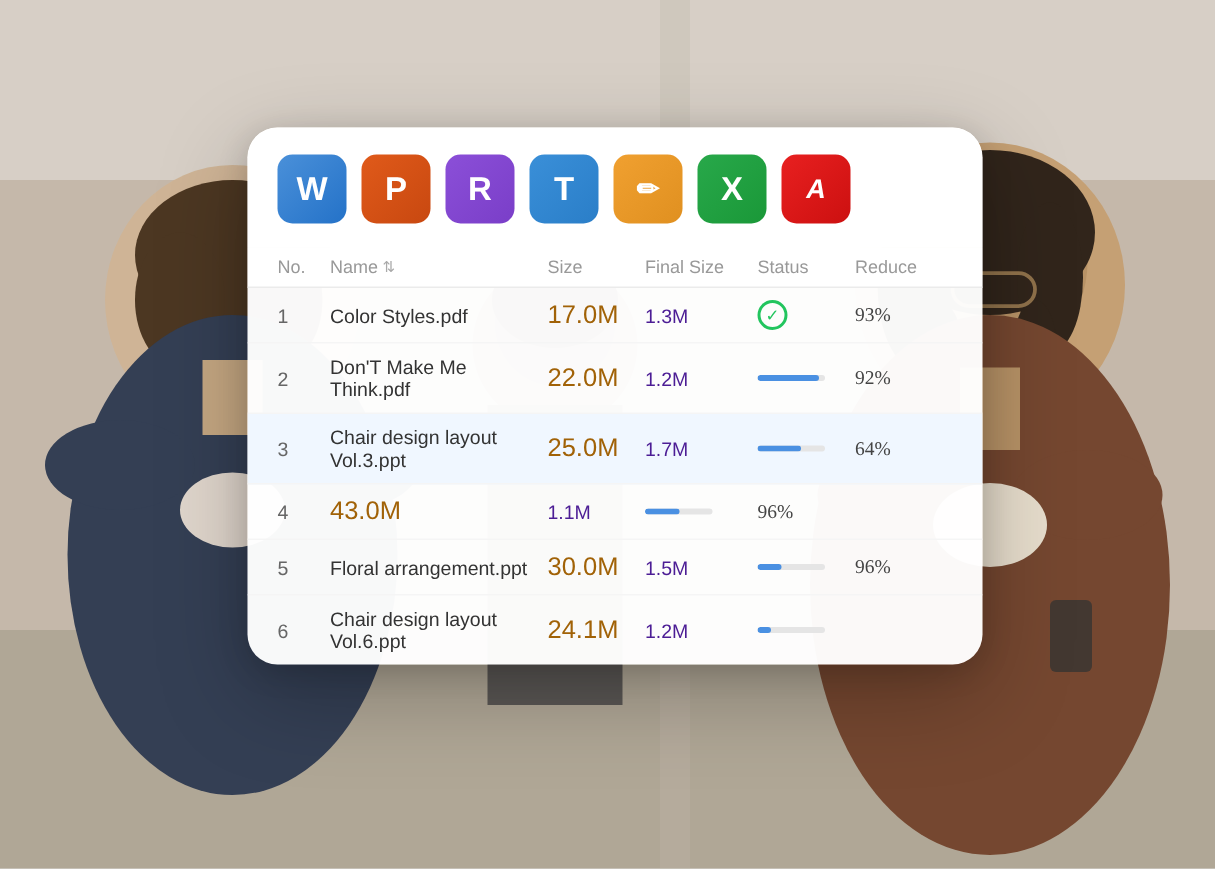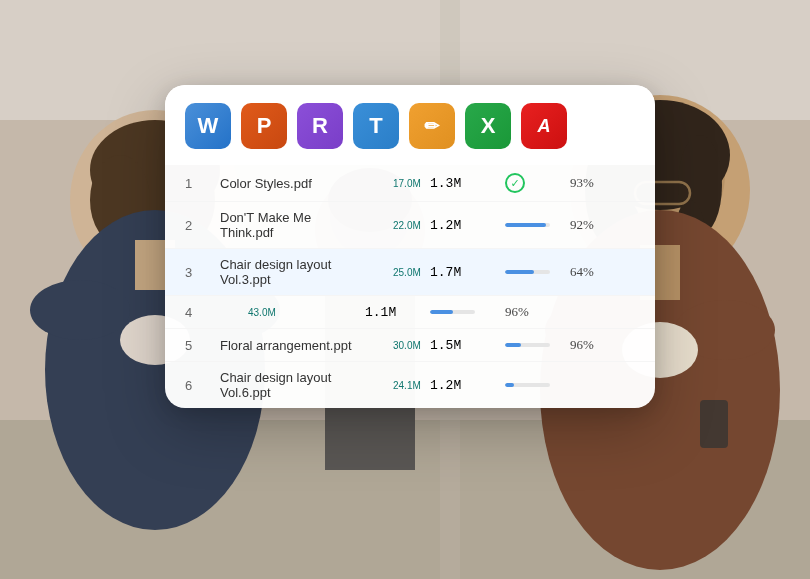--- a/index.html
+++ b/index.html
@@ -170,29 +170,27 @@
       color: #666;
     }
 
     .row-name {
       font-size: 13px;
       color: #333;
       font-weight: 400;
     }
 
     .row-size {
-      font-size: 10px;
-      color: #0f766e;
-      margin-left: 28px;
+      font-size: 17px;
+      color: #a16207;
     }
 
     .row-final {
       font-size: 13px;
-      color: #000000;
-      font-family: Liberation Mono, monospace;
+      color: #4c1d95;
     }
 
     .row-status {
       display: flex;
       align-items: center;
     }
 
     .status-done {
       width: 20px;
       height: 20px;
@@ -298,20 +296,30 @@
     <div class="app-icon icon-r">R</div>
     <div class="app-icon icon-t">T</div>
     <div class="app-icon icon-pages" style="font-size:18px;">✏</div>
     <div class="app-icon icon-x">X</div>
     <div class="app-icon icon-acrobat" style="font-size:18px; font-style:italic;">A</div>
   </div>
 
 
   <div class="table-container">
 
+    <div class="table-header">
+      <span class="col-header">No.</span>
+      <span class="col-header name-col">
+        Name <span class="sort-icon">⇅</span>
+      </span>
+      <span class="col-header">Size</span>
+      <span class="col-header">Final Size</span>
+      <span class="col-header">Status</span>
+      <span class="col-header">Reduce</span>
+    </div>
 
     <div class="table-row">
       <span class="row-num">1</span>
       <span class="row-name">Color Styles.pdf</span>
       <span class="row-size">17.0M</span>
       <span class="row-final">1.3M</span>
       <div class="row-status">
         <div class="status-done">✓</div>
       </div>
       <span class="row-reduce">93%</span>

